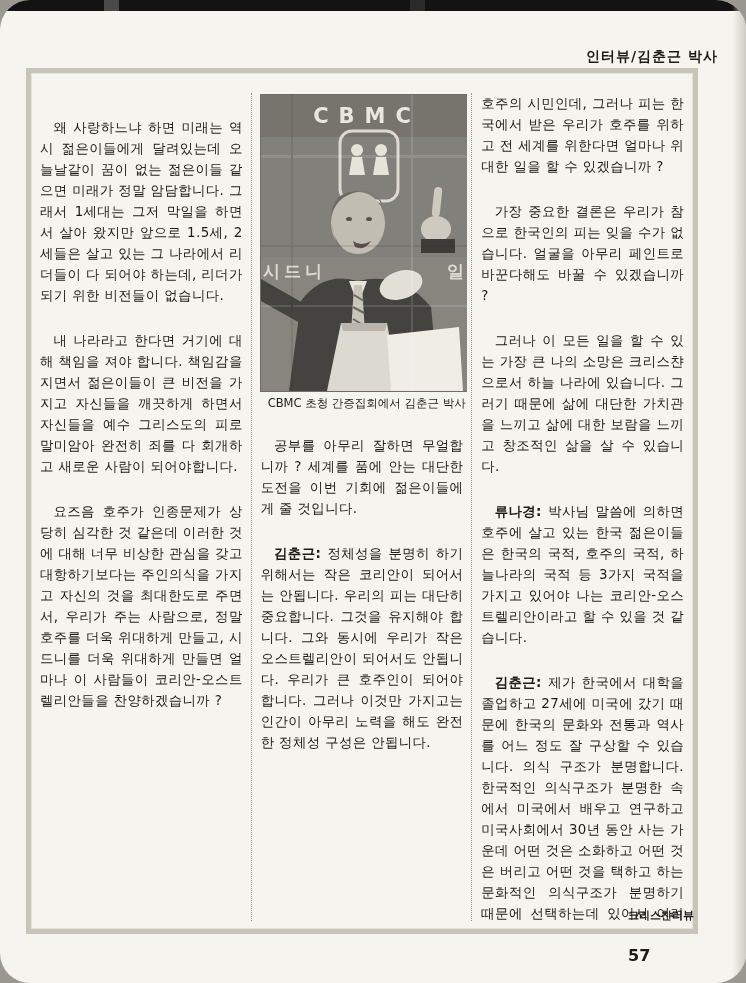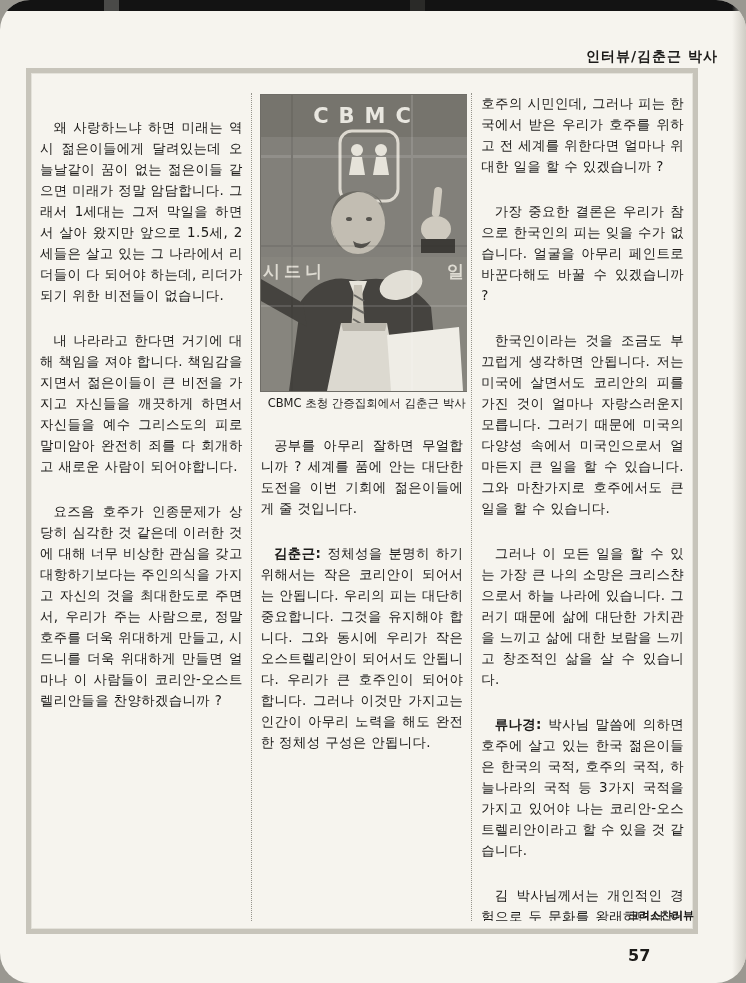--- a/index.html
+++ b/index.html
@@ -159,24 +159,22 @@
       </div>
     <p class="para indent">공부를 아무리 잘하면 무얼합니까 ? 세계를 품에 안는 대단한 도전을 이번 기회에 젊은이들에게 줄 것입니다.</p>
         <p class="para indent"><b class="speaker">김춘근: </b>정체성을 분명히 하기 위해서는 작은 코리안이 되어서는 안됩니다. 우리의 피는 대단히 중요합니다. 그것을 유지해야 합니다. 그와 동시에 우리가 작은 오스트렐리안이 되어서도 안됩니다. 우리가 큰 호주인이 되어야 합니다. 그러나 이것만 가지고는 인간이 아무리 노력을 해도 완전한 정체성 구성은 안됩니다.</p>
       </div>
 
     <div class="col-divider"></div>
 
     <div class="text-column">
         <p class="para">호주의 시민인데, 그러나 피는 한국에서 받은 우리가 호주를 위하고 전 세계를 위한다면 얼마나 위대한 일을 할 수 있겠습니까 ?</p>
         <p class="para indent">가장 중요한 결론은 우리가 참으로 한국인의 피는 잊을 수가 없습니다. 얼굴을 아무리 페인트로 바꾼다해도 바꿀 수 있겠습니까 ?</p>
-        <p class="para indent">한국인이라는 것을 조금도 부끄럽게 생각하면 안됩니다. 저는 미국에 살면서도 코리안의 피를 가진 것이 얼마나 자랑스러운지 모릅니다. 그러기 때문에 미국의 다양성 속에서 미국인으로서 얼마든지 큰 일을 할 수 있습니다. 그와 마찬가지로 호주에서도 큰 일을 할 수 있습니다.</p>
         <p class="para indent">그러나 이 모든 일을 할 수 있는 가장 큰 나의 소망은 크리스챤으로서 하늘 나라에 있습니다. 그러기 때문에 삶에 대단한 가치관을 느끼고 삶에 대한 보람을 느끼고 창조적인 삶을 살 수 있습니다.</p>
         <p class="para indent"><b class="speaker">류나경: </b>박사님 말씀에 의하면 호주에 살고 있는 한국 젊은이들은 한국의 국적, 호주의 국적, 하늘나라의 국적 등 3가지 국적을 가지고 있어야 나는 코리안-오스트렐리안이라고 할 수 있을 것 같습니다.</p>
-        <p class="para indent">김 박사님께서는 개인적인 경험으로 두 문화를 왕래하면서 어려움이 많으셨을텐데 어떻게 극복하셨는지, 또 어떻게 극복해가고 계신지 비결을 알려 주십시오.</p>
         <p class="para indent"><b class="speaker">김춘근: </b>제가 한국에서 대학을 졸업하고 27세에 미국에 갔기 때문에 한국의 문화와 전통과 역사를 어느 정도 잘 구상할 수 있습니다. 의식 구조가 분명합니다. 한국적인 의식구조가 분명한 속에서 미국에서 배우고 연구하고 미국사회에서 30년 동안 사는 가운데 어떤 것은 소화하고 어떤 것은 버리고 어떤 것을 택하고 하는 문화적인 의식구조가 분명하기 때문에 선택하는데 있어서 어려움이 없었습니다.</p>
       </div>
 
   </div>
 
   <div class="footer">
     <span class="footer-magazine">크리스챤리뷰</span>
     <span class="footer-page">57</span>
   </div>
 

